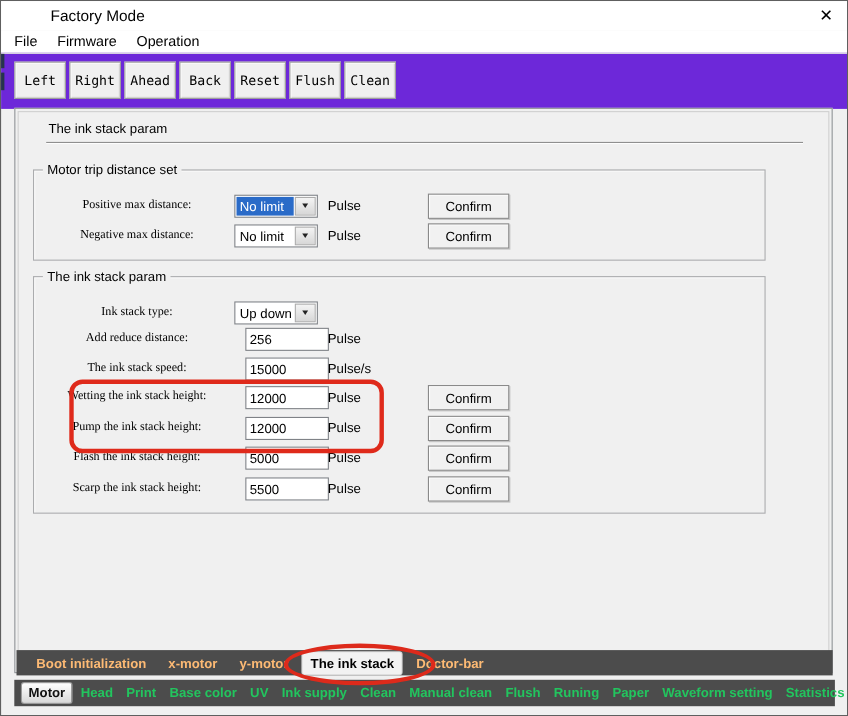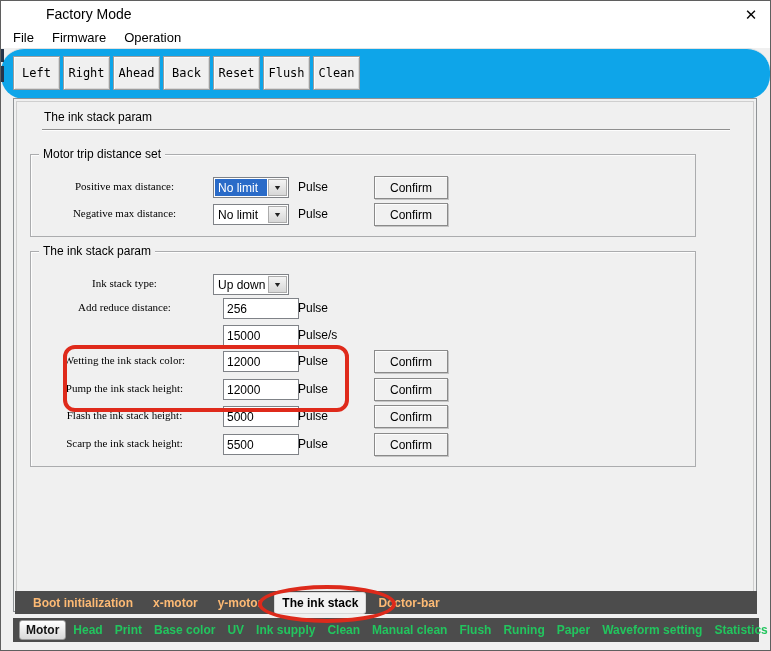--- a/index.html
+++ b/index.html
@@ -9,21 +9,21 @@
   
   .titlebar { position:absolute; left:0; top:0; width:100%; height:27px; background:#ffffff; }
   .title-text { position:absolute; left:9px; top:5px; font-size:14px;margin-left:36px; }
   .close-btn { position:absolute; right:8px; top:3px; width:22px; height:22px; text-align:center; line-height:22px; font-size:15px; cursor:default; }
 
   
   .menubar { position:absolute; left:0; top:27px; width:100%; height:20px; background:#ffffff; display:flex; align-items:center; padding-left:3px; box-sizing:border-box; }
   .menu-item { padding:0 9px; height:20px; line-height:20px; font-size:13px; }
 
   
-  .toolbar { position:absolute; left:0; top:47px; width:100%; height:50px; background:#0ea5e9; border-top:1px solid #e2e2e2;border-radius:23px; }
+  .toolbar { position:absolute; left:0; top:47px; width:100%; height:50px; background:#6d28d9; border-top:1px solid #e2e2e2; }
   .grip-mark { position:absolute; left:0; width:3px; background:#26354b; }
   .tb-btn { position:absolute; top:7px; width:47px; height:34px; background:#f0f0f0;
             border:1px solid #9d9d9d; box-shadow:inset 1px 1px 0 #fbfbfb, inset -1px -1px 0 #d8d8d8;
             display:flex; align-items:center; justify-content:center;
             font-family:"DejaVu Sans Mono",monospace; font-size:12px; }
 
   
   .panel { position:absolute; left:12px; top:97px; width:744px; height:514px; border:1px solid #8f9396; background:#f0f0f0; box-sizing:border-box; }
   .panel-inner { position:absolute; inset:2px; border:1px solid #cfcfcf; }
 
@@ -37,21 +37,21 @@
   .row-label { position:absolute; left:10px; width:167px; text-align:center; font-size:11px; white-space:nowrap;font-family:Liberation Serif, serif; }
   .textfield { position:absolute; left:192px; width:76px; height:21px; box-sizing:border-box;
                border:1px solid #7f8287; background:#fff; font-family:"Liberation Sans",sans-serif;
                font-size:12px; padding:0 3px; }
   .combo { position:absolute; left:182px; width:76px; height:21px; box-sizing:border-box; border:1px solid #7f8287; background:#fff; display:flex; }
   .combo-text { flex:1; font-size:12px; line-height:19px; padding-left:3px; margin:1px 0 1px 1px; white-space:nowrap; overflow:hidden; }
   .combo.selected .combo-text { background:#2a6bc8; color:#fff; }
   .combo-btn { width:17px; margin:1px; background:linear-gradient(#f4f4f4,#d7d7d7); border:1px solid #acacac; display:flex; align-items:center; justify-content:center; }
   .combo-arrow { font-size:7px; color:#222; transform:scaleX(1.3); }
   .unit { position:absolute; left:267px; font-size:12px; white-space:nowrap; }
-  .confirm-btn { position:absolute; left:343px; width:74px; height:23px; background:#f1f1f1;
+  .confirm-btn { position:absolute; left:358px; width:74px; height:23px; background:#f1f1f1;
                  border:1px solid #8a8a8a; box-shadow:1px 1px 0 rgba(0,0,0,0.18), inset 1px 1px 0 #fcfcfc;
                  font-family:"Liberation Sans",sans-serif; font-size:12px; display:flex; align-items:center; justify-content:center; }
 
   .red-rect { position:absolute; left:32px; top:93px; width:278px; height:59px;
               border:4px solid #df2a1b; border-radius:12px; pointer-events:none; z-index:4; }
 
   
   .subtabs { position:absolute; left:14px; top:590px; width:742px; height:23px; background:#4c4c4c;
              display:flex; align-items:center; padding-left:8px; box-sizing:border-box; }
   .subtab { padding:0 10px; color:#fdba74; font-weight:700; font-size:12px; white-space:nowrap; position:relative; }
@@ -133,24 +133,25 @@
         <span class="combo-text">Up down</span>
         <span class="combo-btn">
             <span class="combo-arrow">▼</span>
           </span>
       </div>
 
       <span class="row-label" style="top:49px">Add reduce distance:</span>
       <input class="textfield" style="top: 46px;" value="256">
       <span class="unit" style="top:49px">Pulse</span>
 
+      <span class="row-label" style="top:76px">The ink stack speed:</span>
       <input class="textfield" style="top: 73px;" value="15000">
       <span class="unit" style="top:76px">Pulse/s</span>
 
-      <span class="row-label" style="top:102px">Wetting the ink stack color:</span>
+      <span class="row-label" style="top:102px">Wetting the ink stack height:</span>
       <input class="textfield" style="top: 99px;" value="12000">
       <span class="unit" style="top:102px">Pulse</span>
       <button class="confirm-btn" style="top:98px">Confirm</button>
 
       <span class="row-label" style="top:130px">Pump the ink stack height:</span>
       <input class="textfield" style="top: 127px;" value="12000">
       <span class="unit" style="top:130px">Pulse</span>
       <button class="confirm-btn" style="top:126px">Confirm</button>
 
       <span class="row-label" style="top:157px">Flash the ink stack height:</span>

